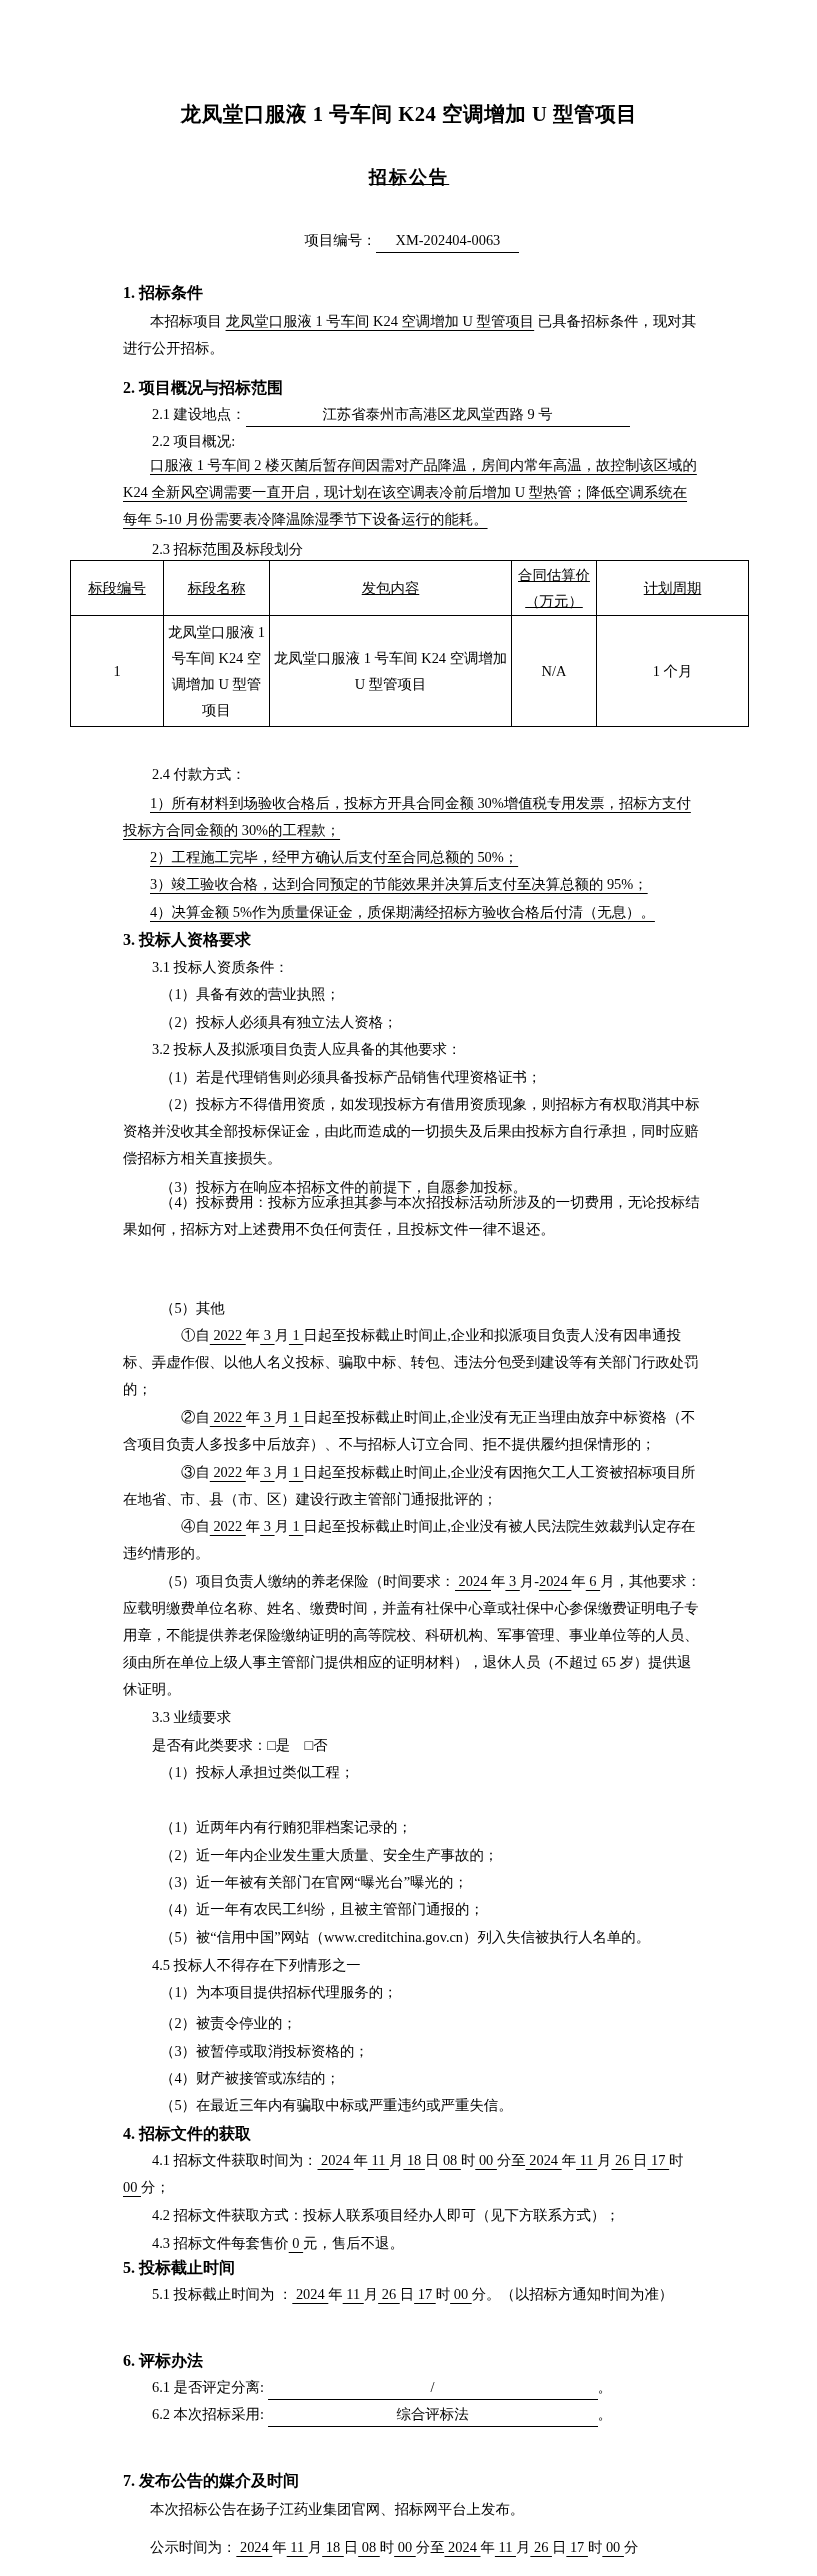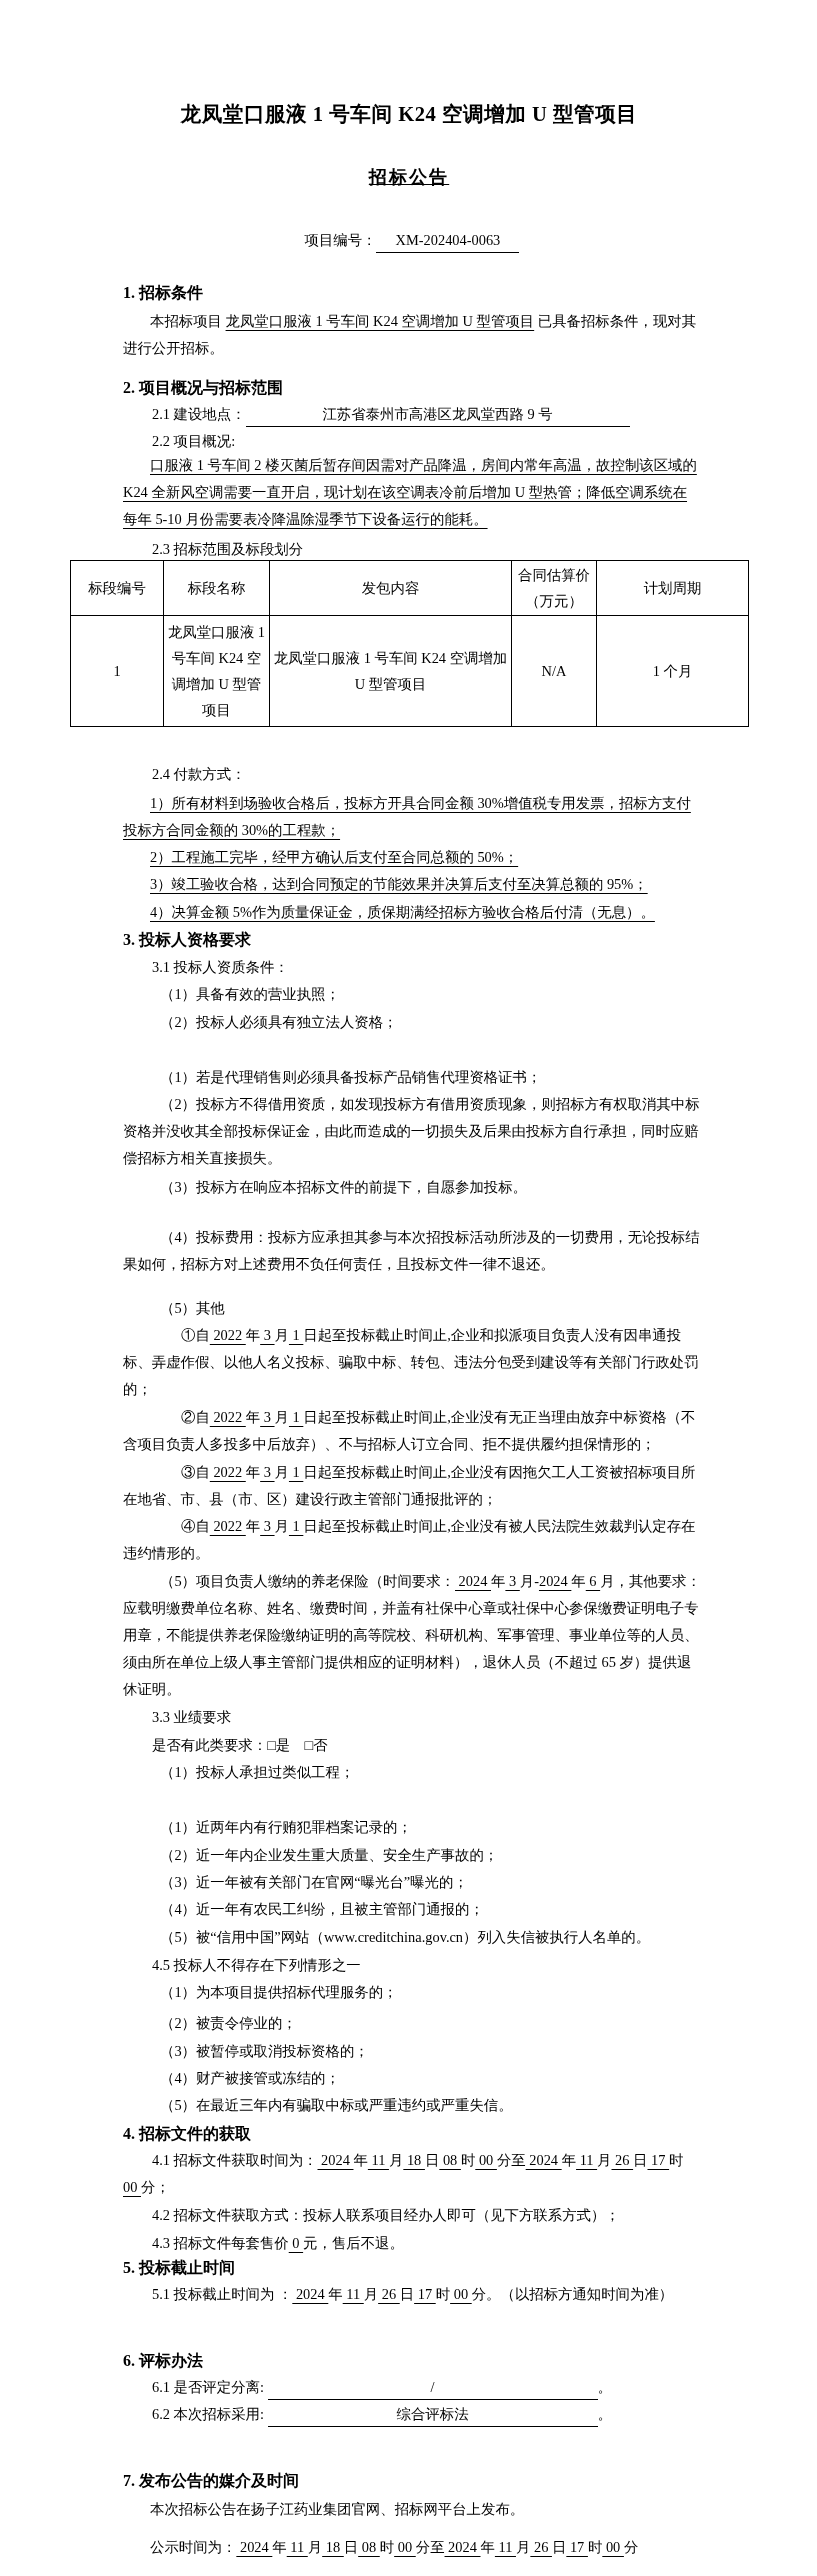--- a/index.html
+++ b/index.html
@@ -54,21 +54,21 @@
     font-size:14.4px;
   }
   .t th, .t td {
     border:1px solid #000;
     font-weight:normal;
     text-align:center;
     vertical-align:middle;
     line-height:26px;
     padding:1px 3.1px;
   }
-  .t thead tr { height:41px; }
+  .t thead tr { height:41px;text-decoration:underline; }
   .t tbody tr { height:111px; }
 </style>
 </head>
 <body>
 
 <div class="page">
 
   <div class="b center title" style="top:101px">龙凤堂口服液 1 号车间 K24 空调增加 U 型管项目</div>
   <div class="b center subtitle" style="top:164px">招标公告</div>
 
@@ -120,24 +120,25 @@
   <div class="b i57" style="top:761px">2.4 付款方式：</div>
   <div class="b i52 ul-all" style="top:790px">1）所有材料到场验收合格后，投标方开具合同金额 30%增值税专用发票，招标方支付投标方合同金额的 30%的工程款；</div>
   <div class="b i52 ul-all" style="top:844px">2）工程施工完毕，经甲方确认后支付至合同总额的 50%；</div>
   <div class="b i52 ul-all" style="top:871px">3）竣工验收合格，达到合同预定的节能效果并决算后支付至决算总额的 95%；</div>
   <div class="b i52 ul-all" style="top:899px">4）决算金额 5%作为质量保证金，质保期满经招标方验收合格后付清（无息）。</div>
 
   <div class="b h" style="top:930px">3. 投标人资格要求</div>
   <div class="b i57" style="top:954px">3.1 投标人资质条件：</div>
   <div class="b i72" style="top:981px">（1）具备有效的营业执照；</div>
   <div class="b i72" style="top:1009px">（2）投标人必须具有独立法人资格；</div>
+  <div class="b i57" style="top:1036px">3.2 投标人及拟派项目负责人应具备的其他要求：</div>
   <div class="b i72" style="top:1064px">（1）若是代理销售则必须具备投标产品销售代理资格证书；</div>
   <div class="b i72" style="top:1091px">（2）投标方不得借用资质，如发现投标方有借用资质现象，则招标方有权取消其中标资格并没收其全部投标保证金，由此而造成的一切损失及后果由投标方自行承担，同时应赔偿招标方相关直接损失。</div>
   <div class="b i72" style="top:1174px">（3）投标方在响应本招标文件的前提下，自愿参加投标。</div>
-  <div class="b i72" style="top:1224px">（4）投标费用：投标方应承担其参与本次招投标活动所涉及的一切费用，无论投标结果如何，招标方对上述费用不负任何责任，且投标文件一律不退还。</div>
+  <div class="b i72" style="top:1189px">（4）投标费用：投标方应承担其参与本次招投标活动所涉及的一切费用，无论投标结果如何，招标方对上述费用不负任何责任，且投标文件一律不退还。</div>
   <div class="b i72" style="top:1295px">（5）其他</div>
 
   <div class="b i112" style="top:1322px"><span>①自</span><span class="u"> 2022 </span><span>年</span><span class="u"> 3 </span><span>月</span><span class="u"> 1 </span><span>日起至投标截止时间止,企业和拟派项目负责人没有因串通投标、弄虚作假、以他人名义投标、骗取中标、转包、违法分包受到建设等有关部门行政处罚的；</span></div>
   <div class="b i112" style="top:1404px"><span>②自</span><span class="u"> 2022 </span><span>年</span><span class="u"> 3 </span><span>月</span><span class="u"> 1 </span><span>日起至投标截止时间止,企业没有无正当理由放弃中标资格（不含项目负责人多投多中后放弃）、不与招标人订立合同、拒不提供履约担保情形的；</span></div>
   <div class="b i112" style="top:1459px"><span>③自</span><span class="u"> 2022 </span><span>年</span><span class="u"> 3 </span><span>月</span><span class="u"> 1 </span><span>日起至投标截止时间止,企业没有因拖欠工人工资被招标项目所在地省、市、县（市、区）建设行政主管部门通报批评的；</span></div>
   <div class="b i112" style="top:1513px"><span>④自</span><span class="u"> 2022 </span><span>年</span><span class="u"> 3 </span><span>月</span><span class="u"> 1 </span><span>日起至投标截止时间止,企业没有被人民法院生效裁判认定存在违约情形的。</span></div>
 
   <div class="b i72" style="top:1568px"><span>（5）项目负责人缴纳的养老保险（时间要求：</span><span class="u"> 2024 </span><span>年</span><span class="u"> 3 </span><span>月-</span><span class="u">2024 </span><span>年</span><span class="u"> 6 </span><span>月，其他要求：应载明缴费单位名称、姓名、缴费时间，并盖有社保中心章或社保中心参保缴费证明电子专用章，不能提供养老保险缴纳证明的高等院校、科研机构、军事管理、事业单位等的人员、须由所在单位上级人事主管部门提供相应的证明材料），退休人员（不超过 65 岁）提供退休证明。</span></div>
 
   <div class="b i57" style="top:1704px">3.3 业绩要求</div>

